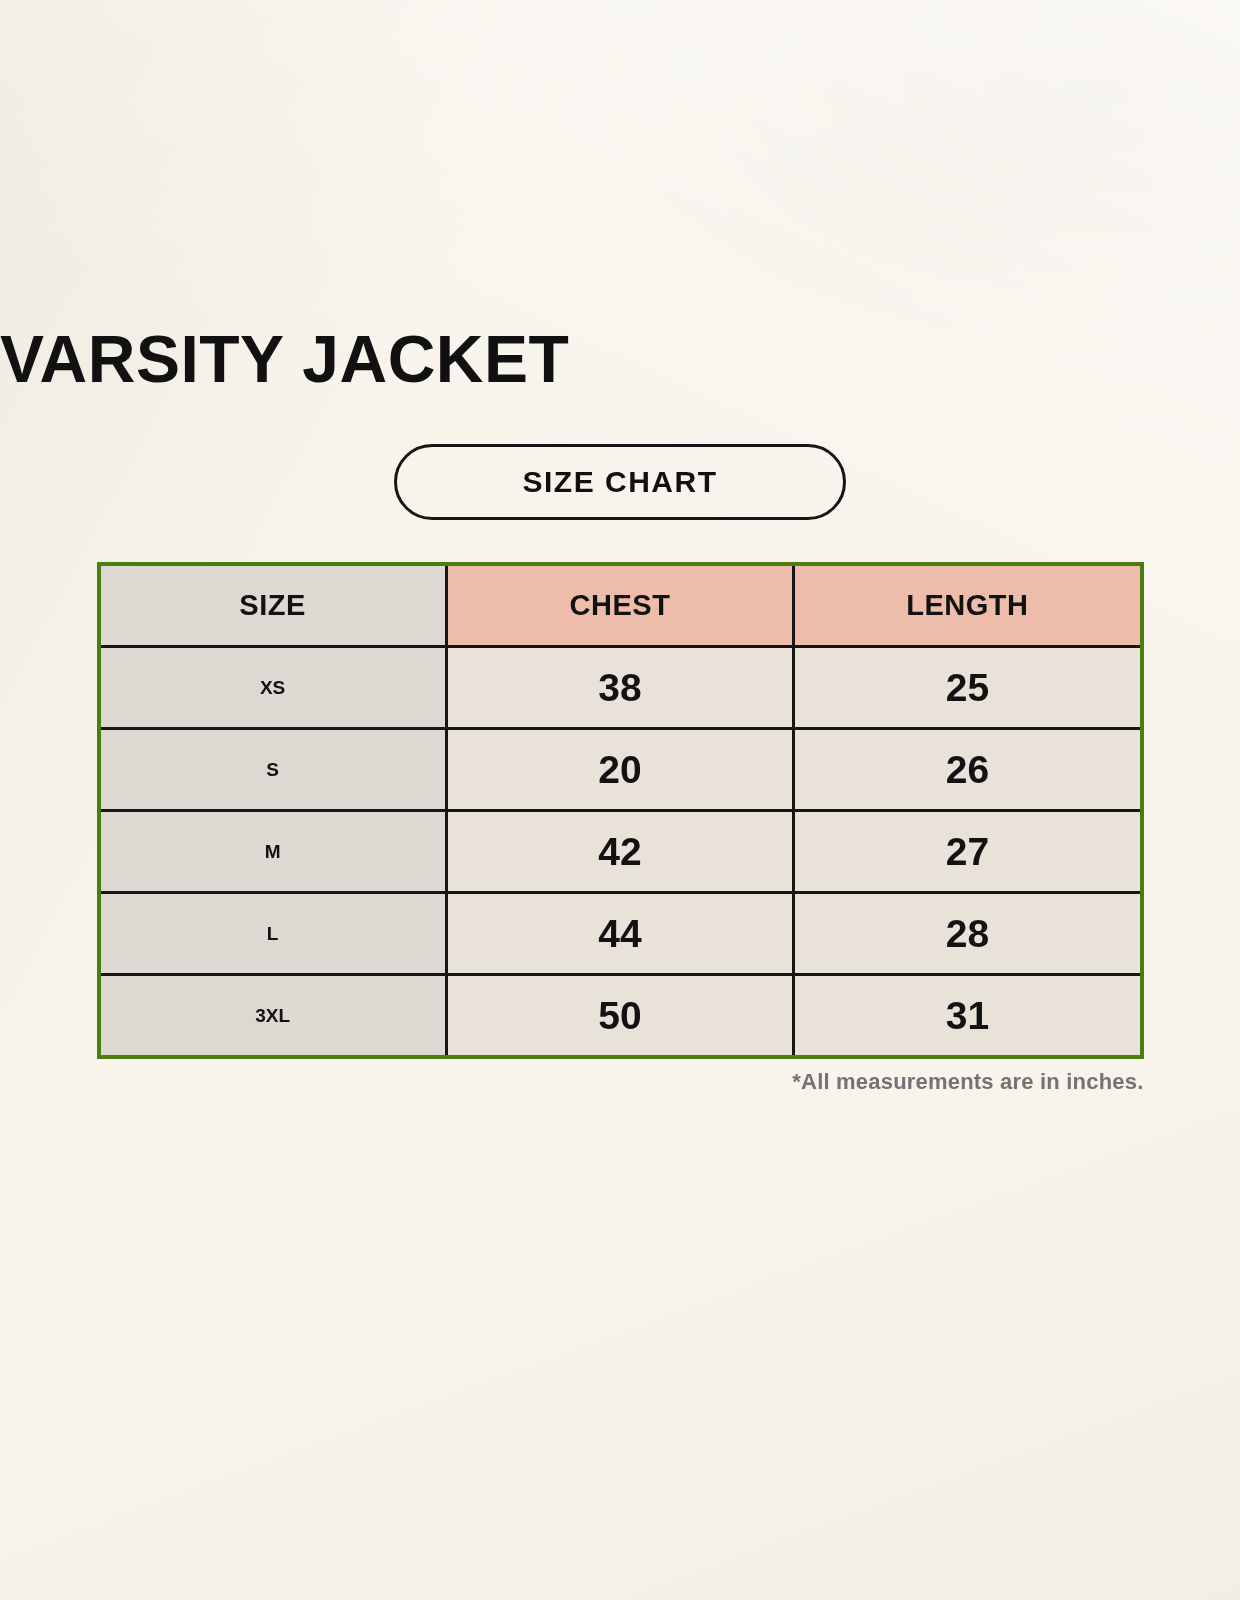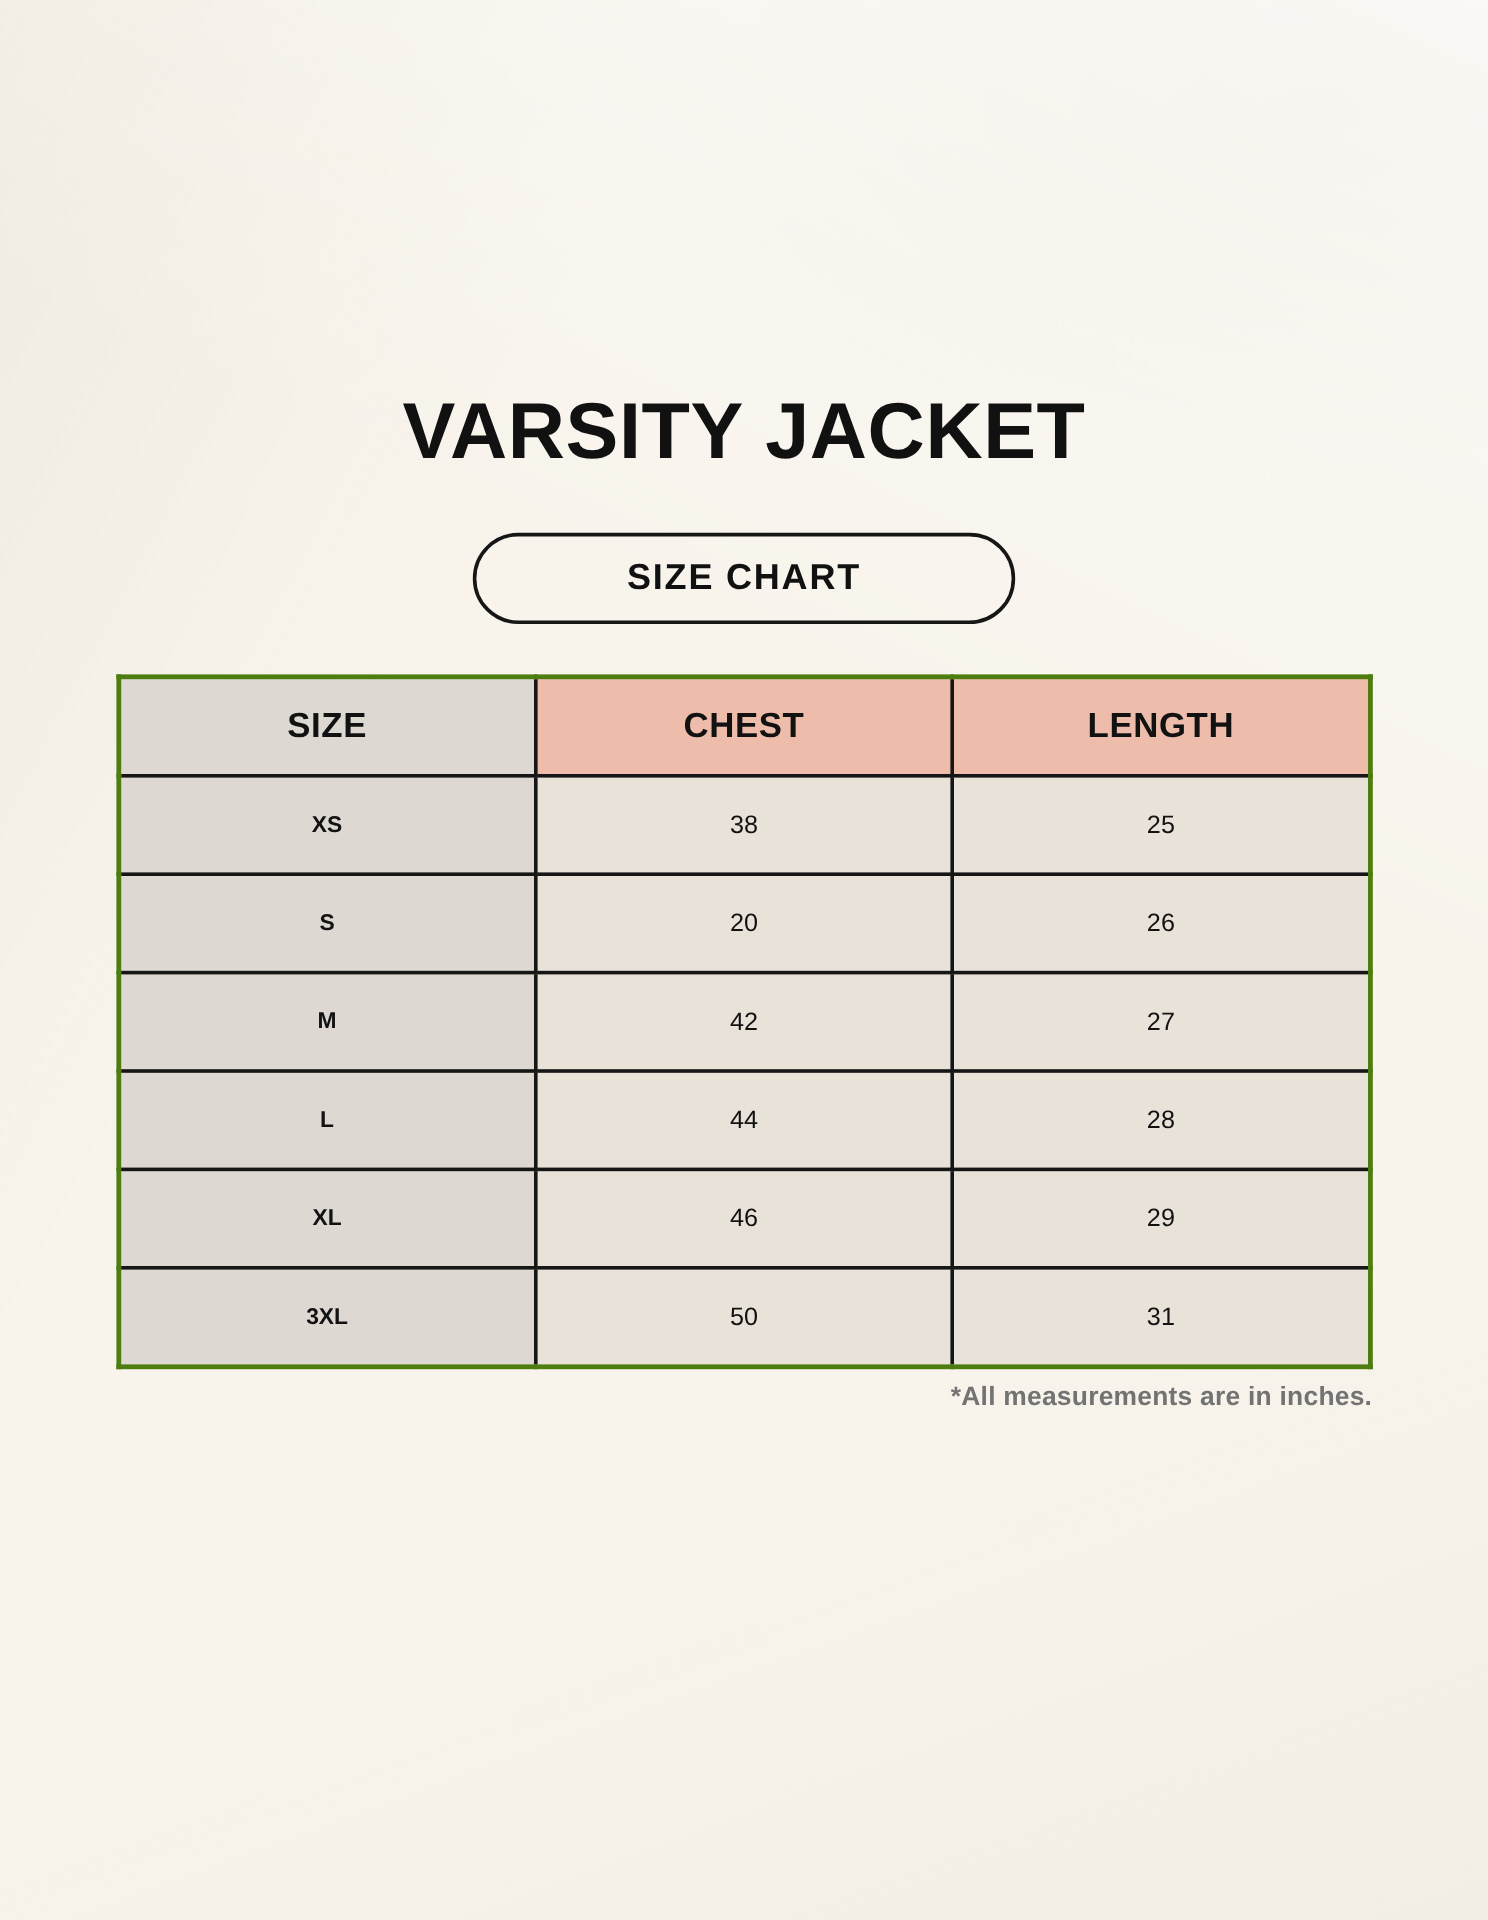--- a/index.html
+++ b/index.html
@@ -17,21 +17,21 @@
       linear-gradient(205deg, rgba(255,255,255,0.6) 0%, rgba(255,255,255,0) 38%),
       linear-gradient(118deg, rgba(226,218,204,0.35) 0%, rgba(226,218,204,0) 30%),
       radial-gradient(1000px 520px at 88% 6%, rgba(233,226,214,0.45), rgba(233,226,214,0) 62%),
       linear-gradient(340deg, rgba(233,227,216,0.35) 0%, rgba(233,227,216,0) 30%);
   }
 
   .title {
     margin: 0;
     padding-top: 326px;
     line-height: 1;
-    text-align: center;
+    text-align: left;
     font-size: 66px;
     font-weight: bold;
     letter-spacing: 0.5px;
     color: #111;
   }
 
   .pill {
     width: 446px;
     height: 70px;
     margin: 52px auto 0;
@@ -67,22 +67,22 @@
     font-size: 29px;
     font-weight: bold;
     letter-spacing: 0.5px;
     background: var(--accent, #eebcab);
   }
   .size-table th.col-size {
     background: var(--gray, #ded8d2);
   }
   .size-table td {
     background: var(--cream, #e9e2d8);
-    font-size: 21px;
-    font-weight: normal;
+    font-size: 39px;
+    font-weight: bold;
   }
   .size-table td.col-size {
     background: var(--gray, #ded8d2);
     font-size: 19px;
     font-weight: bold;
   }
 
   .footnote {
     width: 1047px;
     margin: 10px auto 0;
@@ -127,25 +127,20 @@
           <td class="col-size">M</td>
           <td>42</td>
           <td>27</td>
         </tr>
         <tr>
           <td class="col-size">L</td>
           <td>44</td>
           <td>28</td>
         </tr>
         <tr>
-          <td class="col-size">XL</td>
-          <td>46</td>
-          <td>29</td>
-        </tr>
-        <tr>
           <td class="col-size">3XL</td>
           <td>50</td>
           <td>31</td>
         </tr>
       </tbody>
   </table>
 
   <div class="footnote">*All measurements are in inches.</div>
 
 </div>

